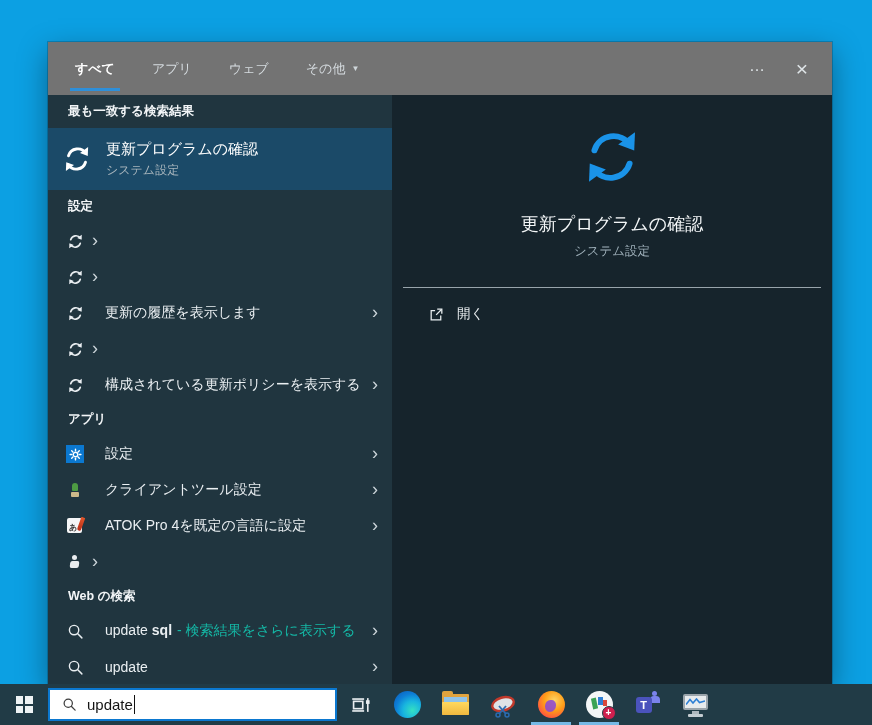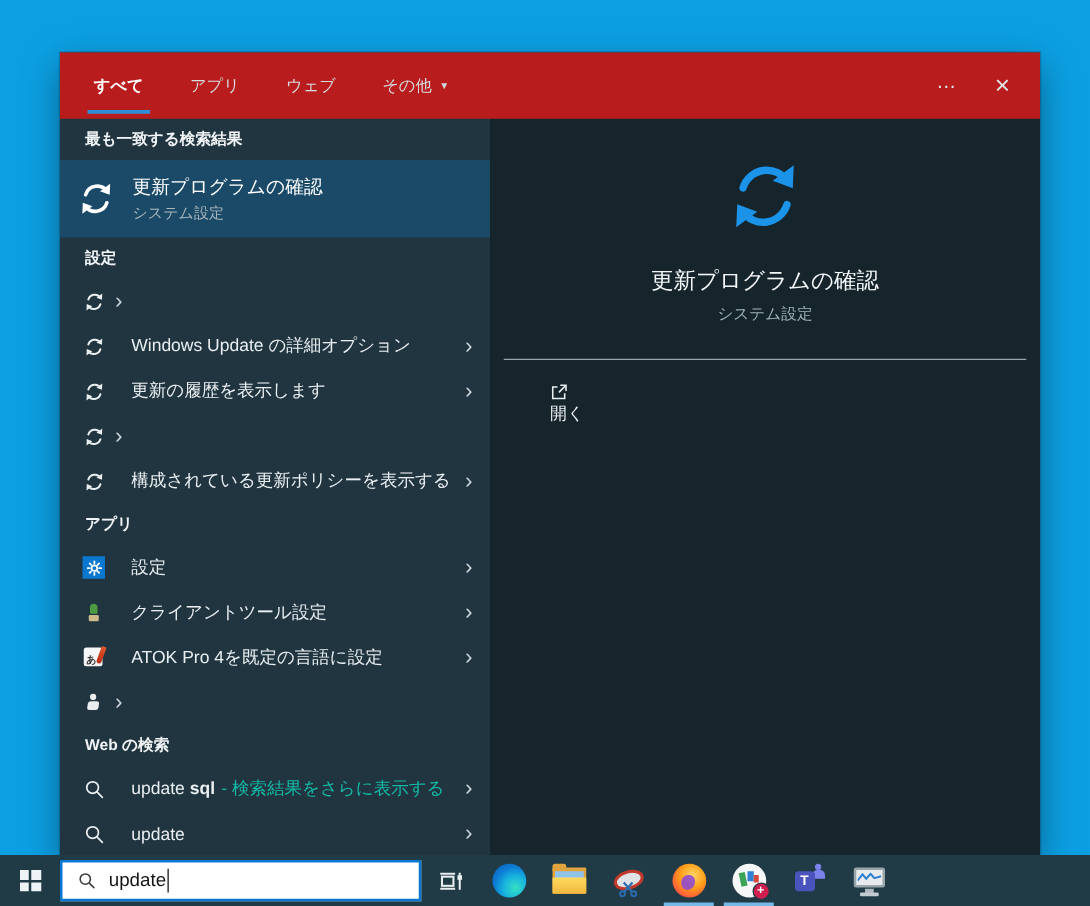--- a/index.html
+++ b/index.html
@@ -13,21 +13,21 @@
   svg.def { position:absolute; width:0; height:0; }
 
   
   .search-window {
     position:absolute; left:48px; top:42px; width:784px; height:642px;
     display:flex; flex-direction:column;
     box-shadow:0 10px 28px rgba(0,0,0,.38), 0 0 0 1px rgba(0,0,0,.18);
     background:#20353f;
   }
   .tabsbar {
-    height:53px; flex:0 0 53px; background:#b91c1c;
+    height:53px; flex:0 0 53px; background:#737373;
     display:flex; align-items:stretch; padding-left:27px; position:relative;
   }
   .tab {
     position:relative; display:flex; align-items:center;
     margin-right:37px; font-size:13px; color:#d7dde1; cursor:default;
   }
   .tab.active { color:#fff; font-weight:bold; }
   .tab.active::after {
     content:""; position:absolute; left:-5px; right:-5px; bottom:4px;
     height:3px; background:#2e8fd9;
@@ -95,21 +95,21 @@
   .office-ic .body { position:absolute; left:4px; top:8px; width:9px; height:7px;
                      background:#e9edef; border-radius:2px; transform:skewX(-8deg); }
 
   
   .right-panel { flex:1; background:#16242c; display:flex; flex-direction:column;
                  align-items:center; }
   .pv-icon { margin-top:31px; width:62px; height:62px; color:#1a93e8; }
   .pv-title { margin-top:24px; font-size:18px; color:#f4f7f8; }
   .pv-sub { margin-top:7px; font-size:12.5px; color:#9fb0ba; }
   .pv-divider { margin-top:27px; height:1px; width:calc(100% - 22px); background:#98a4ab; }
-  .pv-open { align-self:flex-start; margin:17px 0 0 36px; display:flex; align-items:center;flex-direction:column; }
+  .pv-open { align-self:flex-start; margin:17px 0 0 36px; display:flex; align-items:center; }
   .pv-open svg { width:17px; height:17px; color:#e8edef; }
   .pv-open-label { margin-left:12px; font-size:13.5px; color:#eef2f4; }
 
   
   .taskbar {
     position:absolute; left:0; bottom:0; width:872px; height:41px;
     background:#213b46; display:flex; align-items:center;
   }
   .tb-slot { width:48px; height:41px; display:flex; align-items:center;
              justify-content:center; position:relative; flex:0 0 48px; }
@@ -274,21 +274,20 @@
             </svg>
           </span>
         <span class="chev">›</span>
       </div>
       <div class="row">
         <span class="ric">
             <svg>
               <use href="#ic-refresh"></use>
             </svg>
           </span>
-        <span class="rlabel">Windows Update の詳細オプション</span>
         <span class="chev">›</span>
       </div>
       <div class="row">
         <span class="ric">
             <svg>
               <use href="#ic-refresh"></use>
             </svg>
           </span>
         <span class="rlabel">更新の履歴を表示します</span>
         <span class="chev">›</span>

